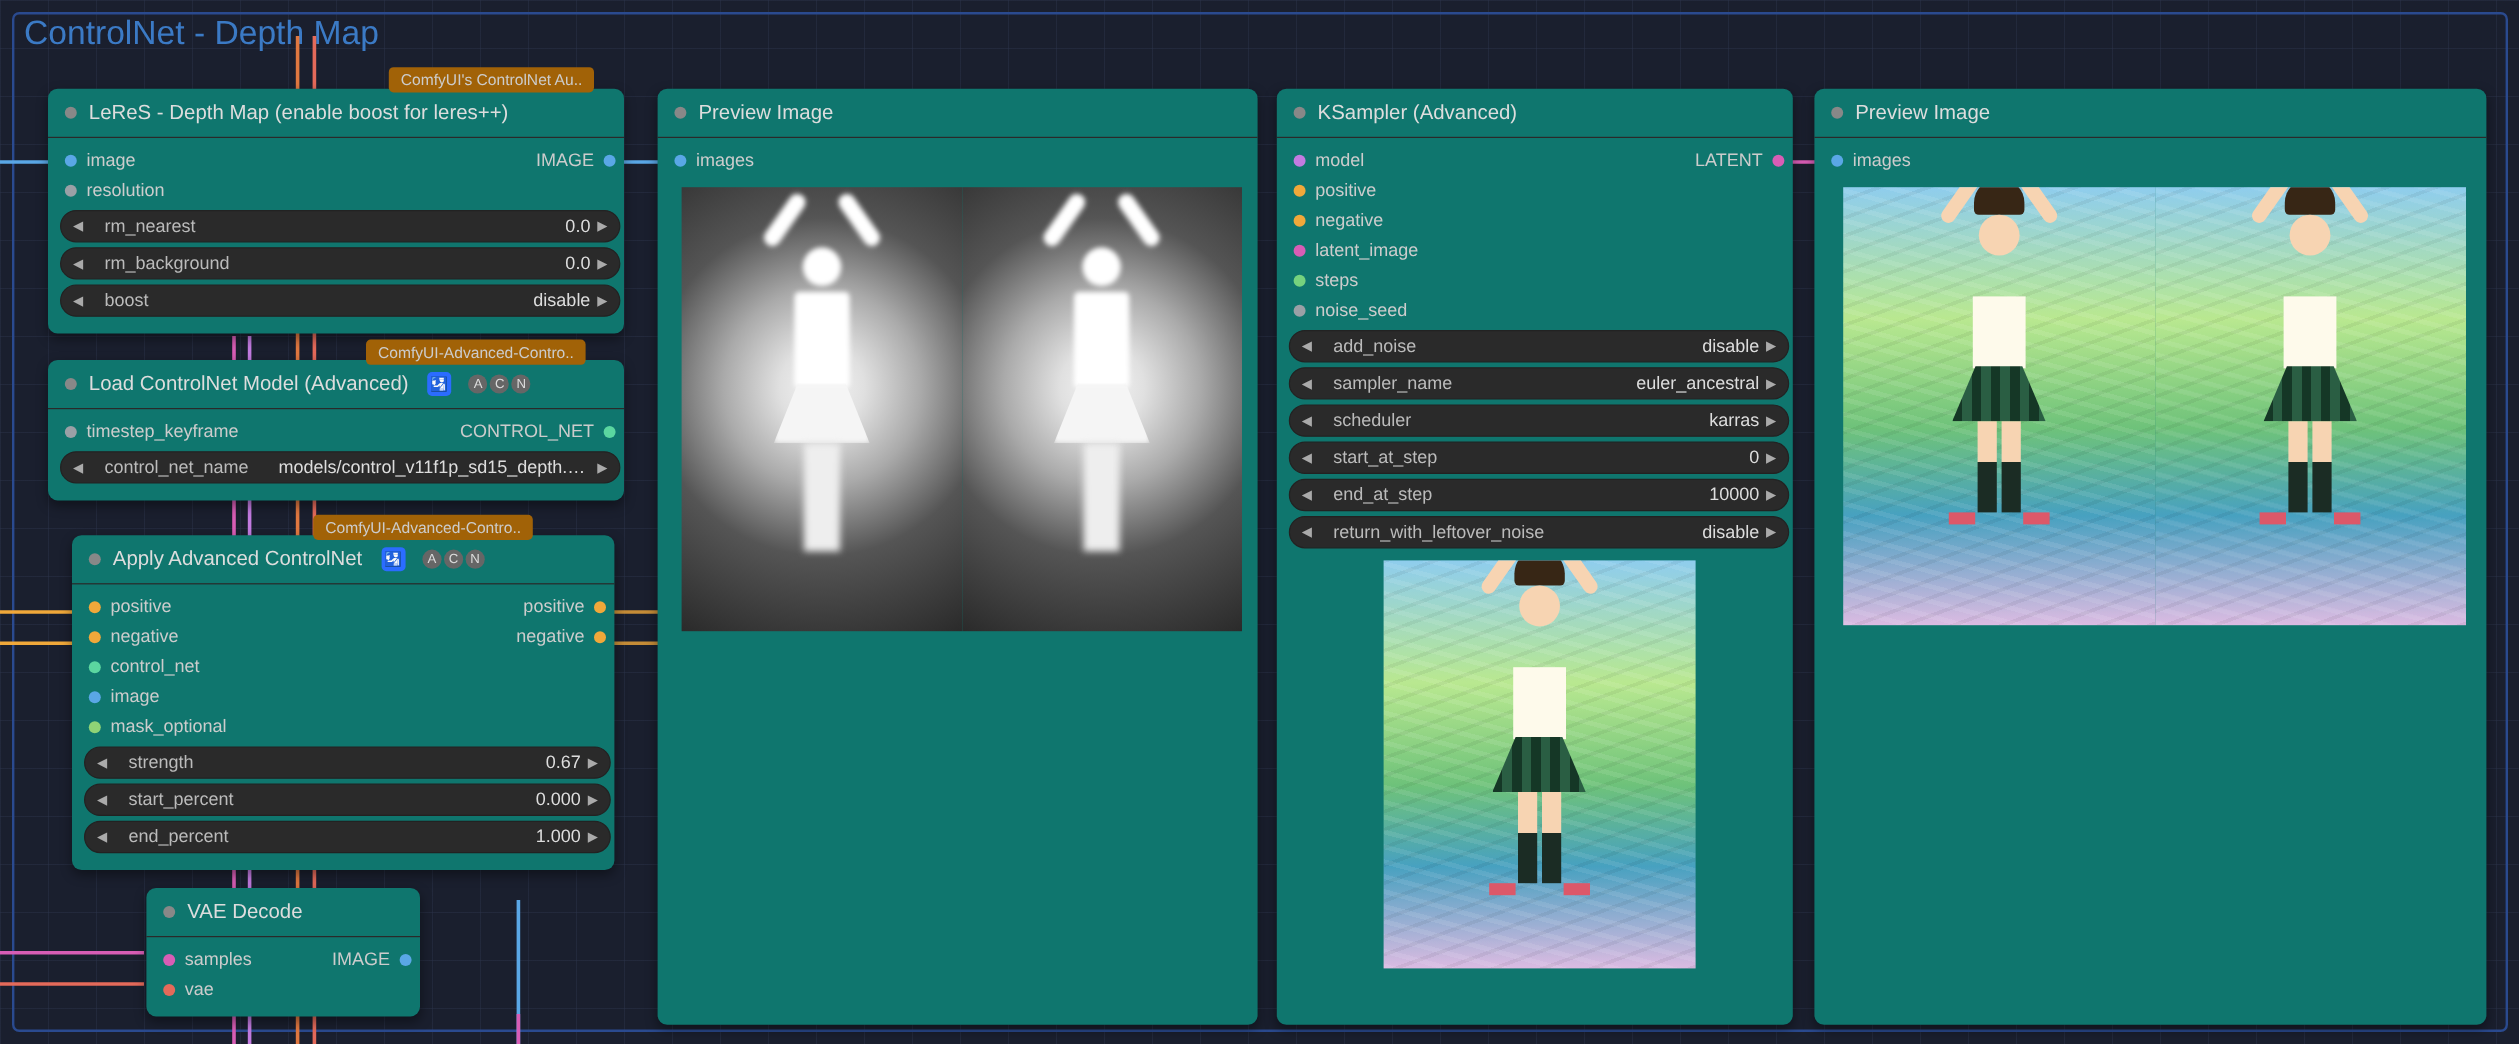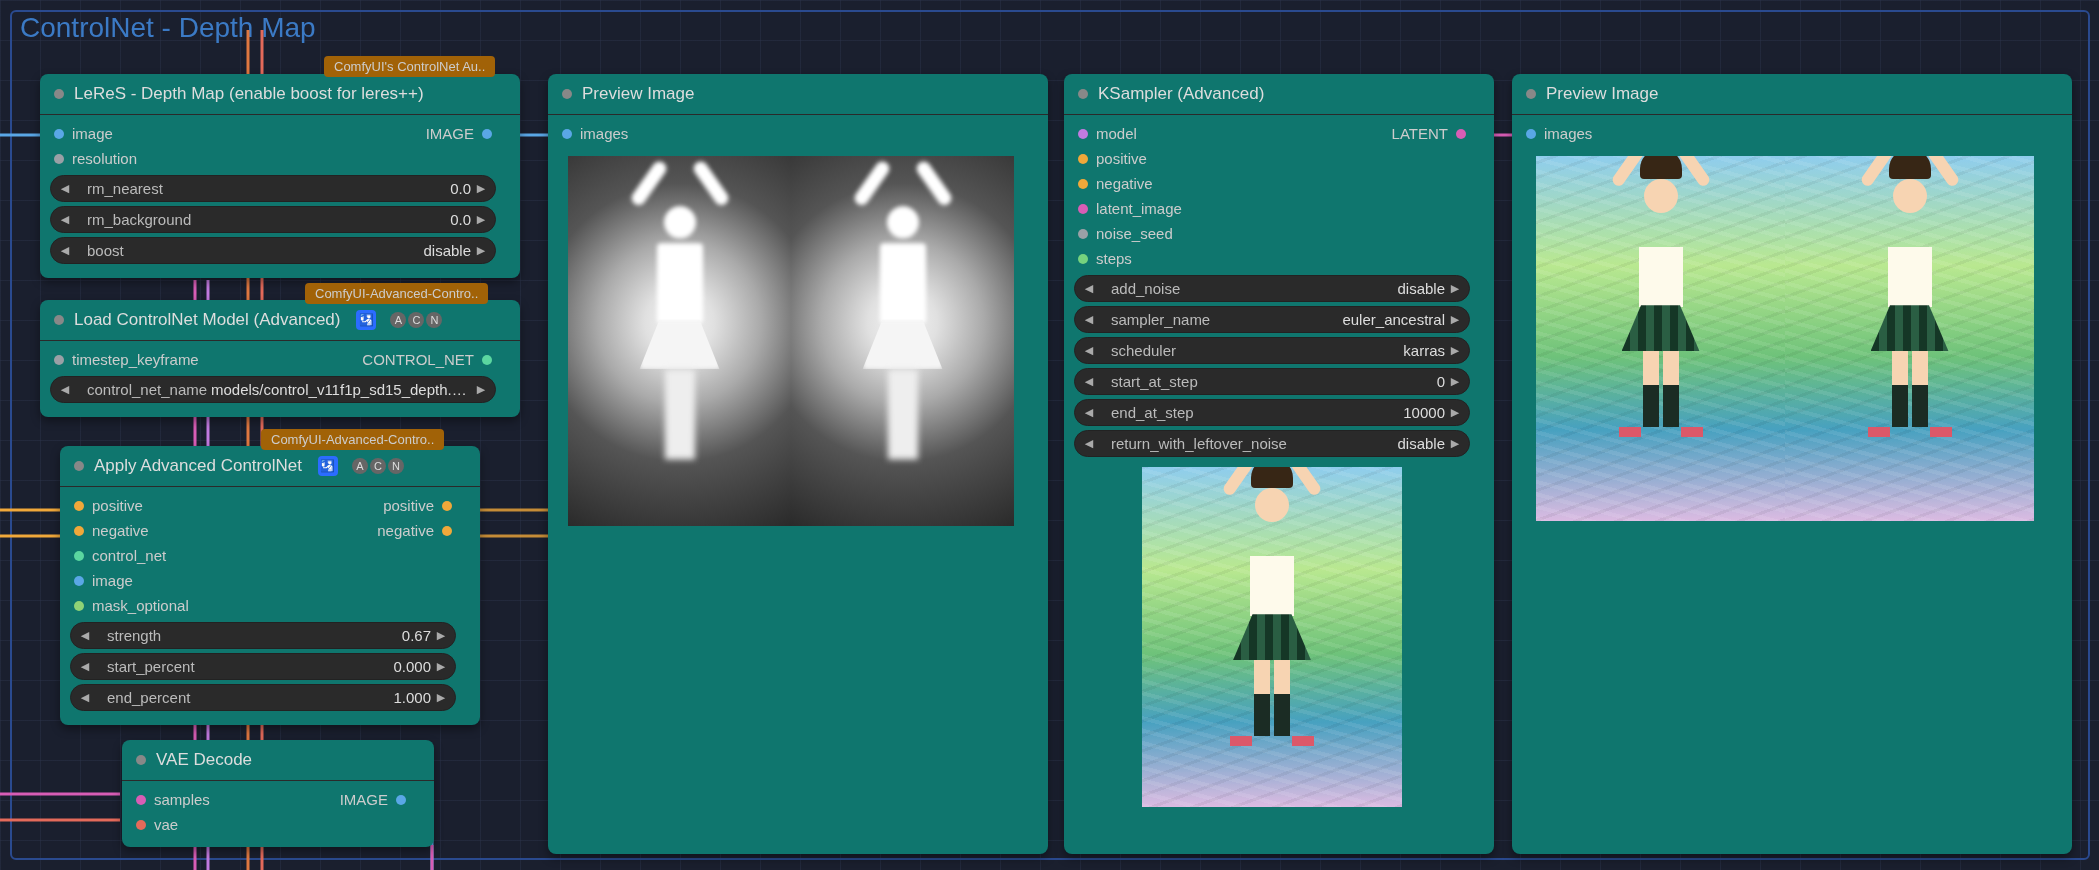--- a/index.html
+++ b/index.html
@@ -53,21 +53,21 @@
   font-size: 17px;
   color: #ddd;
   border-bottom: 1px solid #2a2a2a;
 }
 .node-header .collapse-dot {
   width: 10px; height: 10px;
   border-radius: 50%;
   background: #888;
   flex-shrink: 0;
 }
-.node-body { padding: 6px 24px 10px 10px; }
+.node-body { padding: 6px 3px 10px 10px; }
 .io-row {
   display: flex;
   justify-content: space-between;
   align-items: center;
   padding: 4px 4px;
   font-size: 15px;
 }
 .io-left, .io-right {
   display: flex;
   align-items: center;
@@ -380,21 +380,21 @@
     </div>
     <div class="widget">
       <span class="arrow">◀</span>
       <span class="wname" style="max-width:120px; overflow:hidden; white-space:nowrap;">control_net_name</span>
       <span class="wvalue" style="max-width:260px; overflow:hidden; text-overflow:ellipsis; white-space:nowrap;">models/control_v11f1p_sd15_depth.pth</span>
       <span class="arrow">▶</span>
     </div>
   </div>
 </div>
 
-<div class="node" id="node-applycn" style="left:60px; top:446px; width:420px;">
+<div class="node" id="node-applycn" style="left:60px; top:446px; width:452px;">
   <div class="node-header">
     <span class="collapse-dot"></span>
     <span>Apply Advanced ControlNet</span>
     <span class="badge">🛂</span>
     <span class="mini-badge">
       <span>A</span>
       <span>C</span>
       <span>N</span>
     </span>
   </div>
@@ -451,21 +451,21 @@
     </div>
     <div class="widget">
       <span class="arrow">◀</span>
       <span class="wname">end_percent</span>
       <span class="wvalue">1.000</span>
       <span class="arrow">▶</span>
     </div>
   </div>
 </div>
 
-<div class="node" id="node-vae" style="left:122px; top:740px; width:312px;">
+<div class="node" id="node-vae" style="left:122px; top:740px; width:228px;">
   <div class="node-header">
     <span class="collapse-dot"></span>
     <span>VAE Decode</span>
   </div>
   <div class="node-body">
     <div class="io-row">
       <div class="io-left">
           <span class="port" style="background: rgb(216, 93, 181);"></span>
           <span class="label">samples</span>
         </div>
@@ -553,28 +553,28 @@
         </div>
       </div>
     <div class="io-row">
         <div class="io-left">
           <span class="port" style="background: rgb(216, 93, 181);"></span>
           <span class="label">latent_image</span>
         </div>
       </div>
     <div class="io-row">
         <div class="io-left">
+          <span class="port" style="background: rgb(118, 210, 126);"></span>
+          <span class="label">steps</span>
+        </div>
+      </div>
+    <div class="io-row">
+        <div class="io-left">
           <span class="port" style="background: rgb(154, 160, 166);"></span>
           <span class="label">noise_seed</span>
-        </div>
-      </div>
-    <div class="io-row">
-        <div class="io-left">
-          <span class="port" style="background: rgb(118, 210, 126);"></span>
-          <span class="label">steps</span>
         </div>
       </div>
 
     <div class="widget">
         <span class="arrow">◀</span>
         <span class="wname">add_noise</span>
         <span class="wvalue">disable</span>
         <span class="arrow">▶</span>
       </div>
     <div class="widget">

